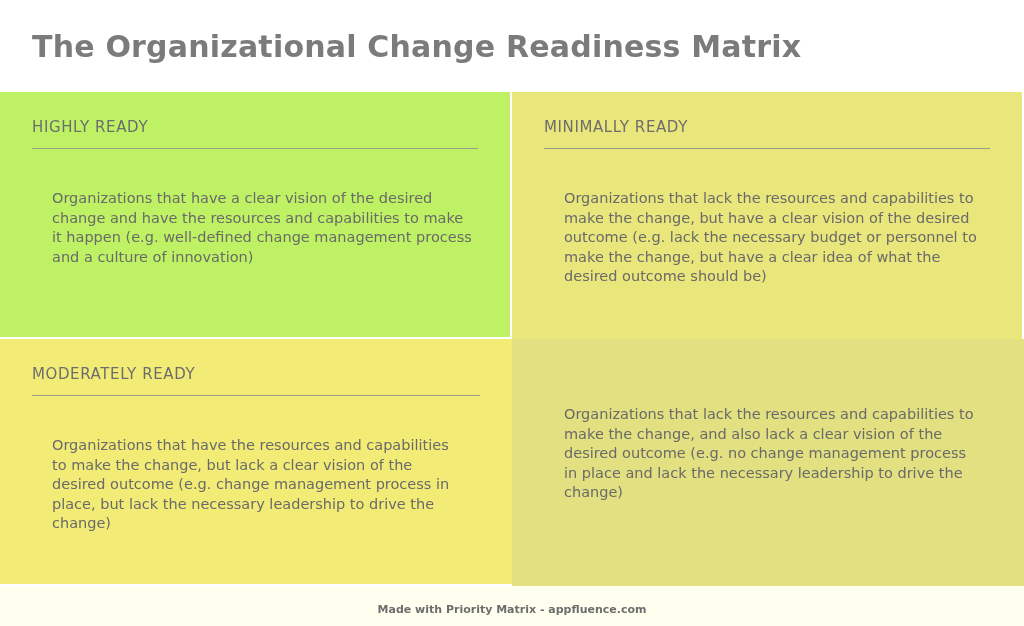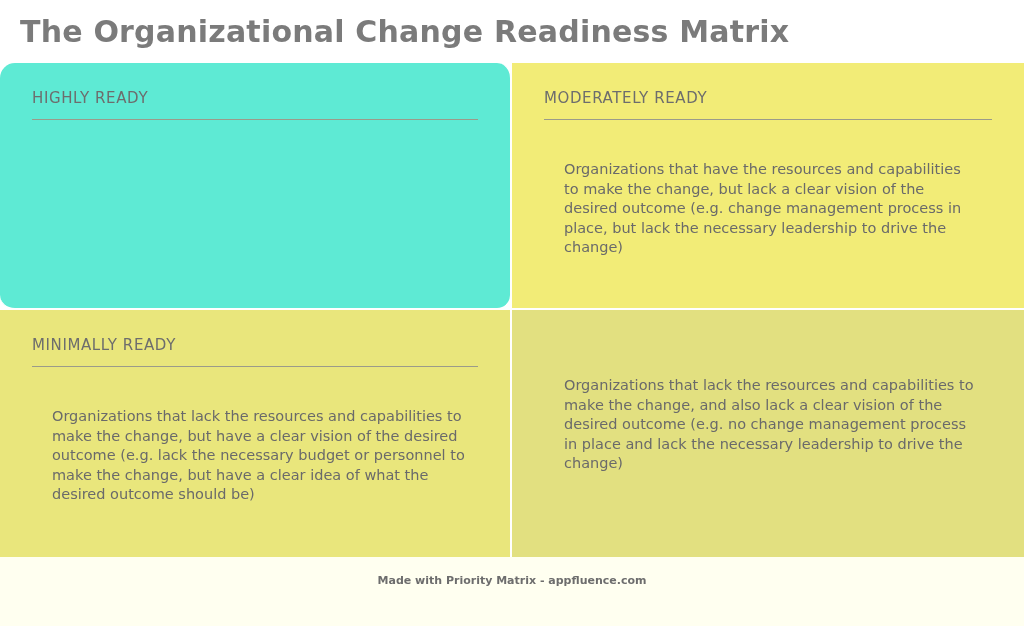--- a/index.html
+++ b/index.html
@@ -14,25 +14,25 @@
     overflow: hidden;
   }
   .page {
     position: relative;
     width: 1024px;
     height: 626px;
     background: #fffff0;
     box-sizing: border-box;
   }
   .title-bar {
-    height: 63px;
+    height: 92px;
     background: #ffffff;
     display: flex;
     align-items: center;
-    padding-left: 20px;
+    padding-left: 32px;
     box-sizing: border-box;
   }
   .title {
     font-size: 30px;
     font-weight: bold;
     color: #7b7b7b;
     letter-spacing: 0.2px;
     font-family: "DejaVu Sans", sans-serif;
   }
   .matrix {
@@ -47,21 +47,21 @@
     position: relative;
     box-sizing: border-box;
     padding: 26px 30px 20px 30px;
     border-right: 2px solid #ffffff;
     border-bottom: 2px solid #ffffff;
     overflow: hidden;
   }
   .quad.q2, .quad.q4 { border-right: none; }
   .quad.q3, .quad.q4 { border-bottom: none; }
 
-  .q1 { background: #5eead4; border-radius: 15px; }
+  .q1 { background: #bef264; }
   .q2 { background: #f2ec77; }
   .q3 { background: #e9e67c; }
   .q4 { background: #e2e080; }
 
   .quad-header {
     font-size: 15px;
     color: #6d6d6d;
     letter-spacing: 0.6px;
     padding-bottom: 12px;
     border-bottom: 1px solid #9b9b8a;
@@ -98,30 +98,31 @@
 <div class="page">
 
   <div class="title-bar">
     <div class="title">The Organizational Change Readiness Matrix</div>
   </div>
 
   <div class="matrix">
 
     <div class="quad q1">
       <div class="quad-header">HIGHLY READY</div>
+      <div class="quad-body">Organizations that have a clear vision of the desired change and have the resources and capabilities to make it happen (e.g. well-defined change management process and a culture of innovation)</div>
+    </div>
+
+    <div class="quad q3">
+      <div class="quad-header">MINIMALLY READY</div>
+      <div class="quad-body">Organizations that lack the resources and capabilities to make the change, but have a clear vision of the desired outcome (e.g. lack the necessary budget or personnel to make the change, but have a clear idea of what the desired outcome should be)</div>
     </div>
 
     <div class="quad q2">
       <div class="quad-header">MODERATELY READY</div>
       <div class="quad-body">Organizations that have the resources and capabilities to make the change, but lack a clear vision of the desired outcome (e.g. change management process in place, but lack the necessary leadership to drive the change)</div>
-    </div>
-
-    <div class="quad q3">
-      <div class="quad-header">MINIMALLY READY</div>
-      <div class="quad-body">Organizations that lack the resources and capabilities to make the change, but have a clear vision of the desired outcome (e.g. lack the necessary budget or personnel to make the change, but have a clear idea of what the desired outcome should be)</div>
     </div>
 
     <div class="quad q4">
       <div class="quad-body">Organizations that lack the resources and capabilities to make the change, and also lack a clear vision of the desired outcome (e.g. no change management process in place and lack the necessary leadership to drive the change)</div>
     </div>
 
   </div>
 
   <div class="footer">
     <div class="footer-text">Made with Priority Matrix - appfluence.com</div>

